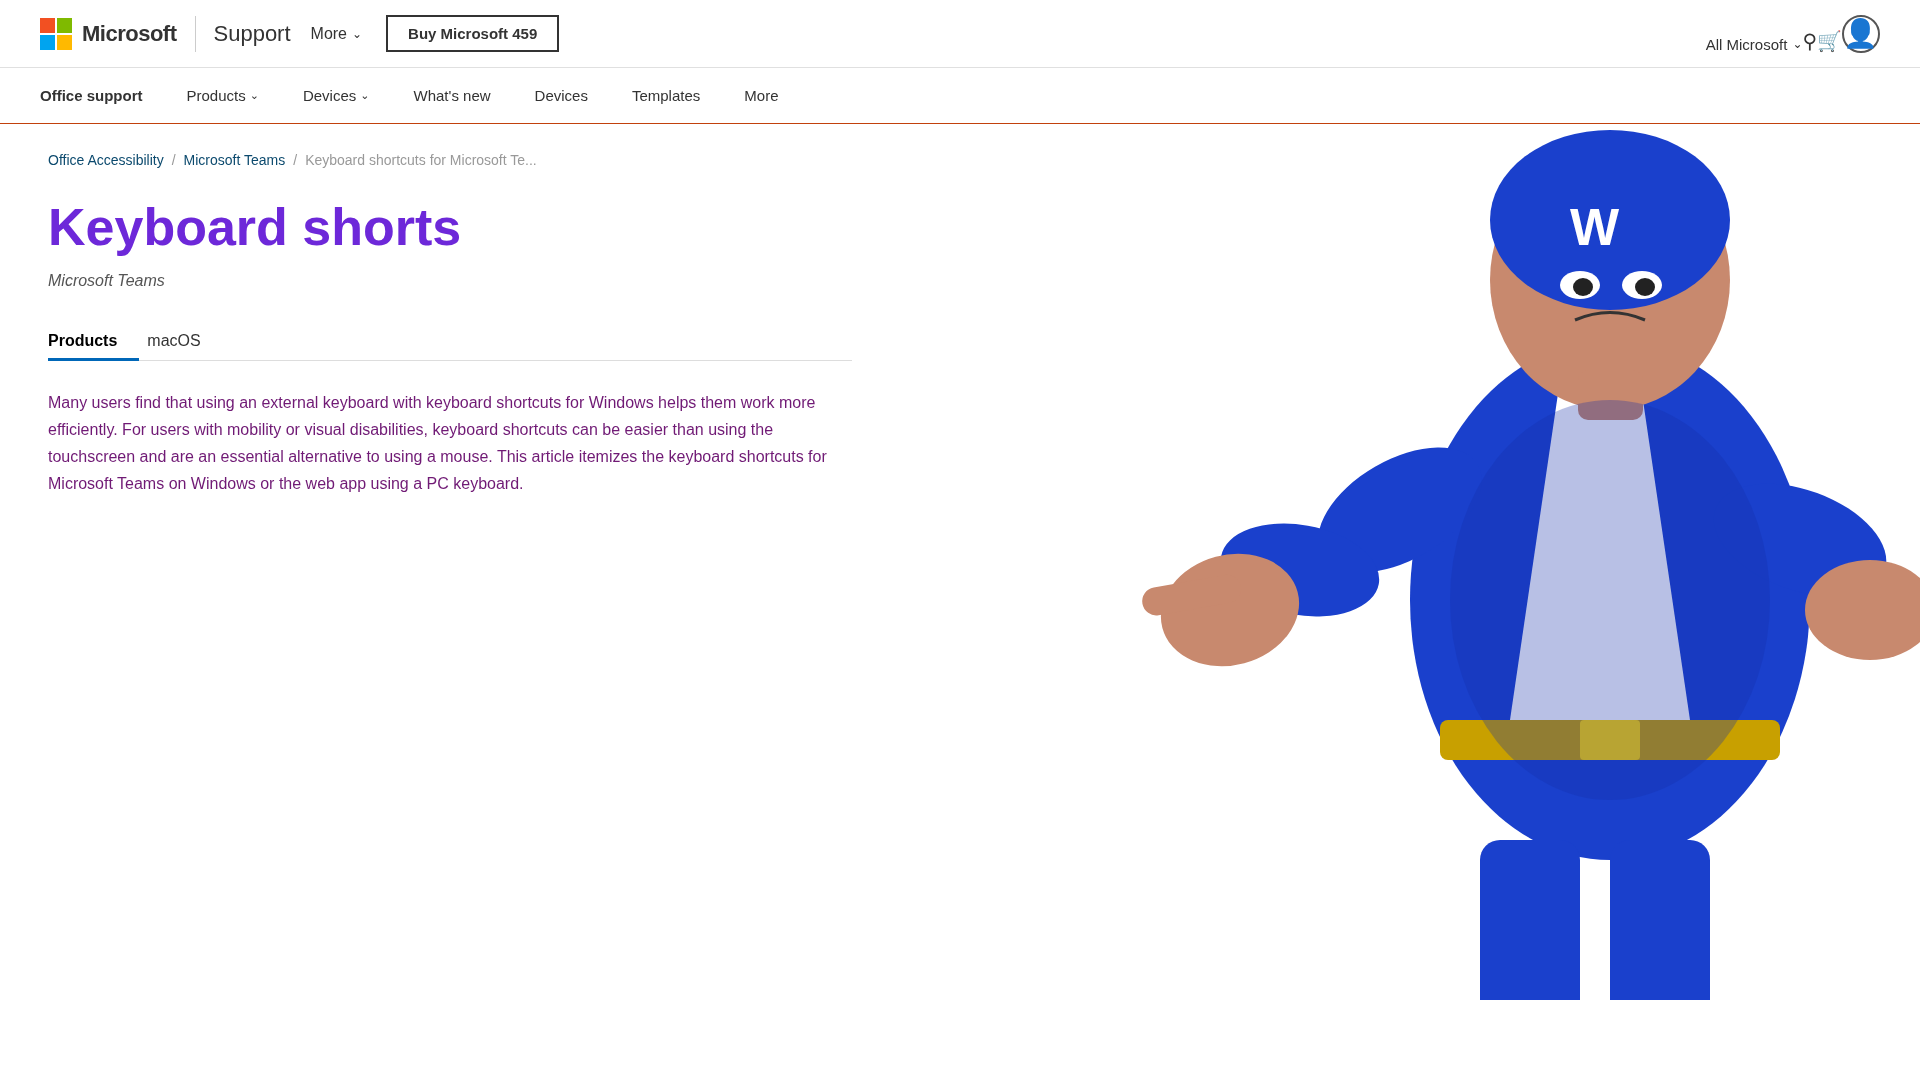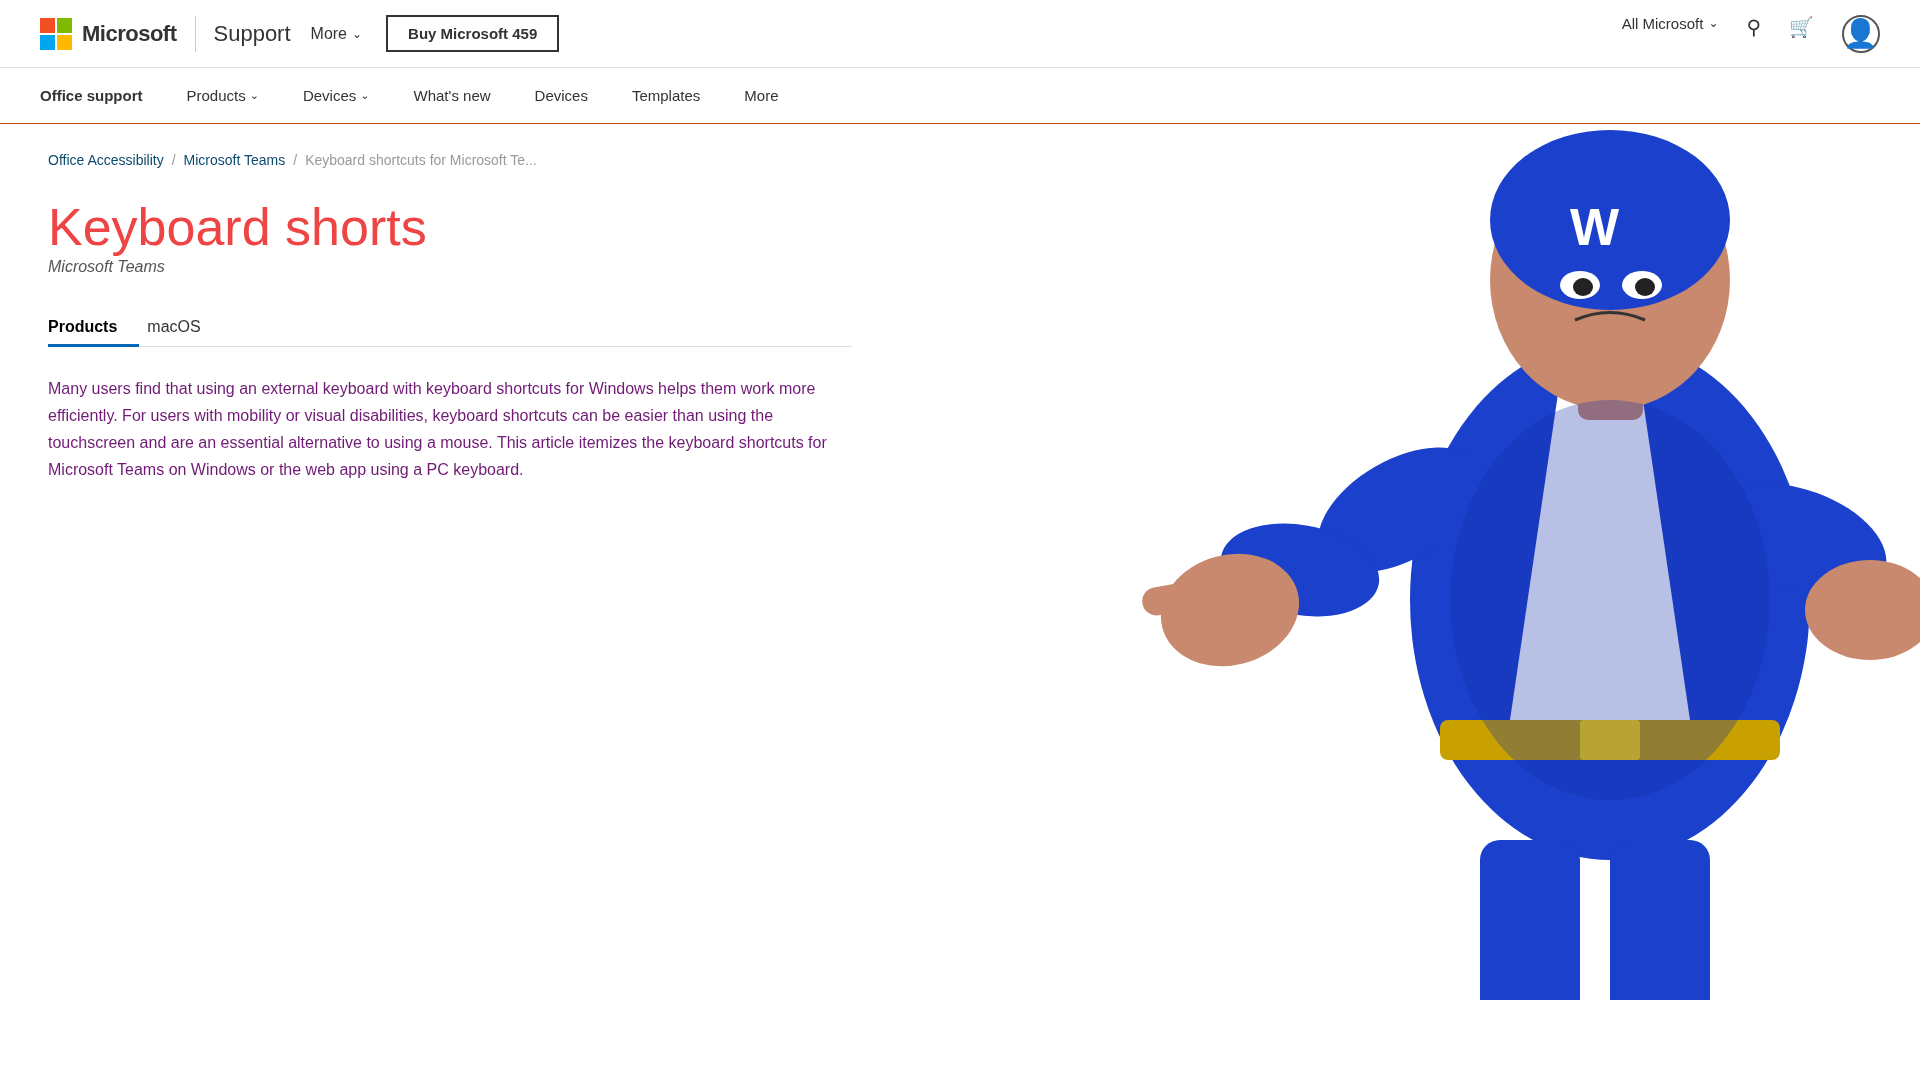--- a/index.html
+++ b/index.html
@@ -71,22 +71,21 @@
       border: 2px solid #333;
       background: #fff;
       font-size: 15px;
       font-weight: 600;
       color: #333;
       cursor: pointer;
     }
     .nav-right {
       margin-left: auto;
       display: flex;
-      align-items: flex-start;
-      gap: 28px;
+      align-items: flex-end;
     }
     .nav-all-ms {
       display: flex;
       align-items: center;
       gap: 5px;
       font-size: 15px;
       color: #333;
       cursor: pointer;
       background: none;
       border: none;
@@ -151,23 +150,24 @@
     .breadcrumb .sep { color: #999; }
     .breadcrumb .current { color: #999; }
 
     
     .main-content {
       padding: 20px 48px 40px 48px;
       max-width: 900px;
     }
     .page-title {
       font-size: 52px;
-      font-weight: 400;
-      color: #ef4444;
+      font-weight: 700;
+      color: #6d28d9;
       line-height: 1.15;
+      margin-bottom: 14px;
     }
     .page-subtitle {
       font-size: 16px;
       color: #555;
       font-style: italic;
       margin-bottom: 32px;
     }
 
     
     .tabs {

